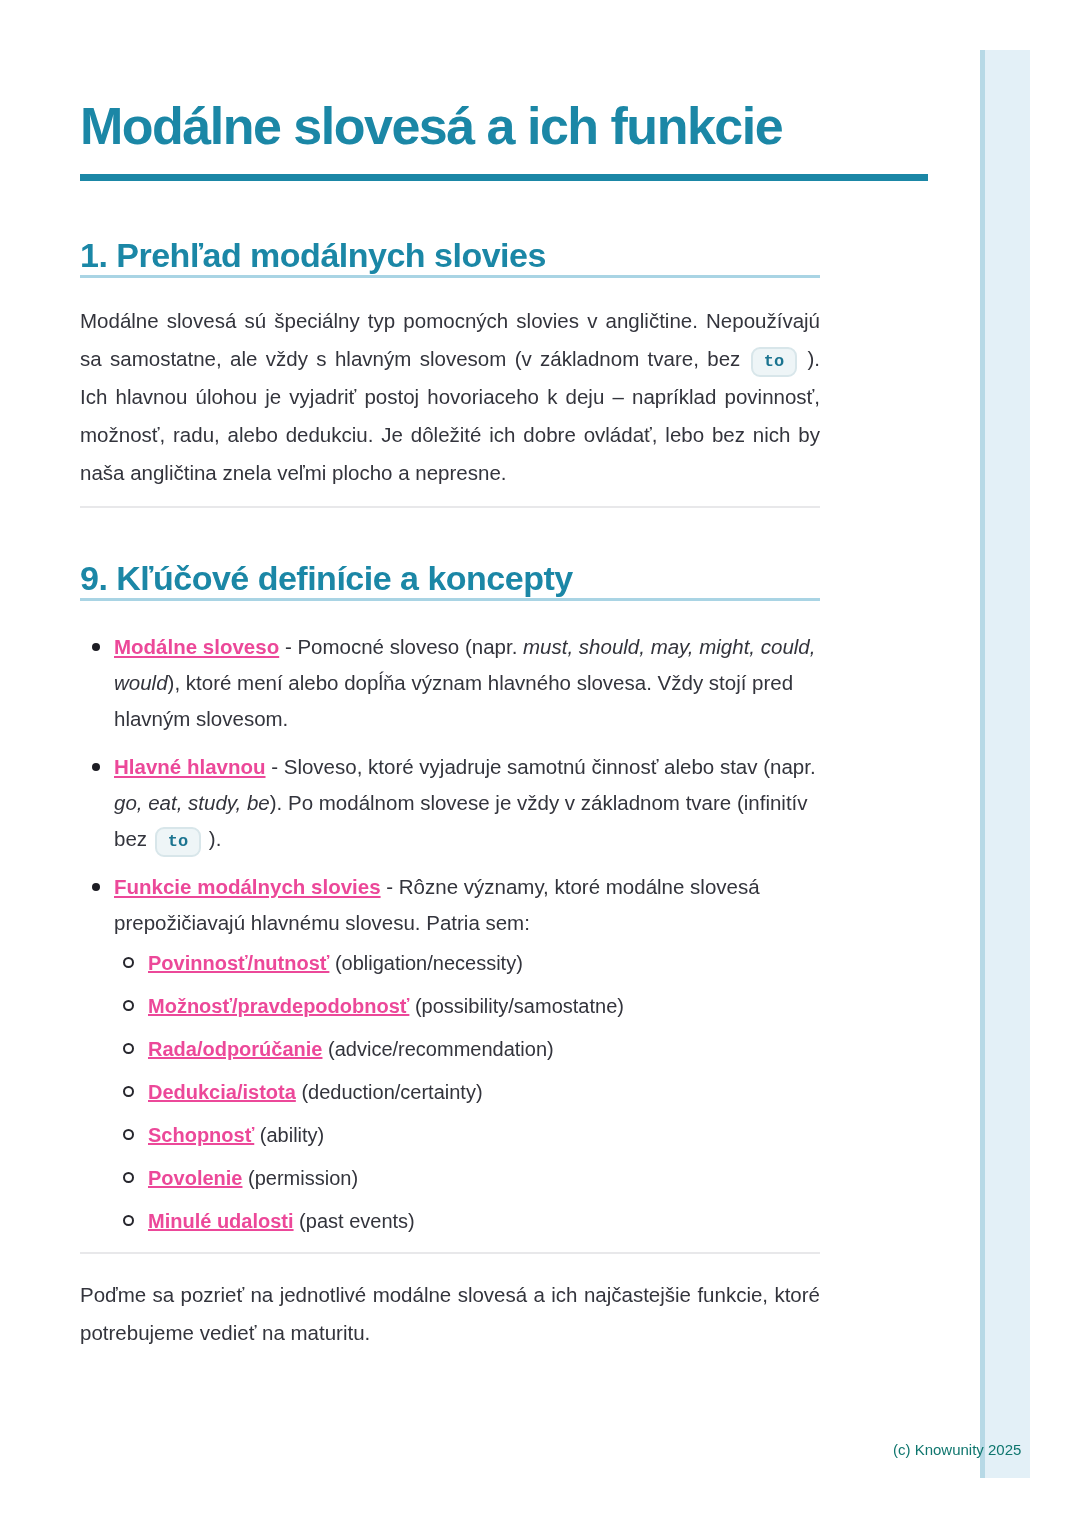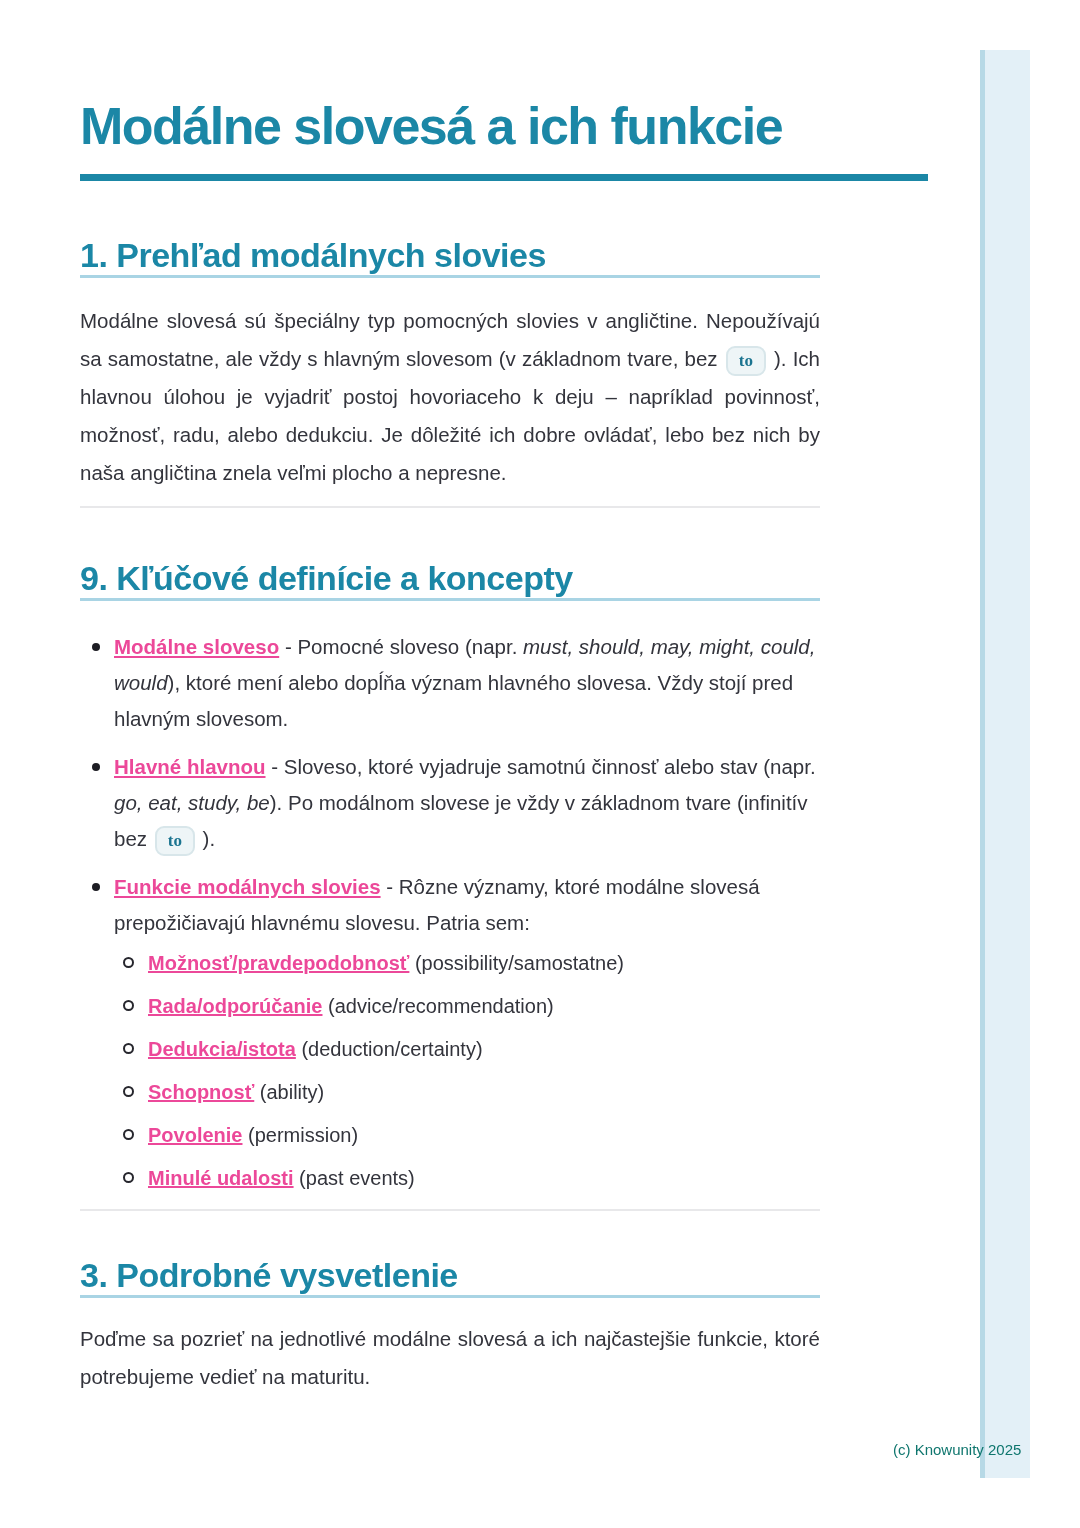--- a/index.html
+++ b/index.html
@@ -94,21 +94,21 @@
     background: #1d1d24;
   }
   .term { font-weight: bold; color: #ec4899; text-decoration: underline; }
   .it { font-style: italic; }
   .chip {
     display: inline-block;
     background: #eef5f7;
     border: 2px solid #d8e6ea;
     border-radius: 9px;
     padding: 1px 11px;
-    font-family: Liberation Serif, serif;
+    font-family: Liberation Mono, monospace;
     font-size: 17px;
     font-weight: bold;
     line-height: 24px;
     color: #1b7490;
     margin: 0 2px;
     vertical-align: baseline;
   }
   ul.sub-list {
     list-style: none;
     margin-top: 10px;
@@ -160,30 +160,30 @@
 
   <h2 class="section-heading" id="heading-2">9. Kľúčové definície a koncepty</h2>
 
   <ul class="main-list">
     <li class="main-item"><span class="term">Modálne sloveso</span><span> - </span><span>Pomocné sloveso (napr. </span><span class="it">must, should, may, might, could, would</span><span>), ktoré mení alebo dopĺňa význam hlavného slovesa. Vždy stojí pred hlavným slovesom.</span></li>
 
     <li class="main-item"><span class="term">Hlavné hlavnou</span><span> - </span><span>Sloveso, ktoré vyjadruje samotnú činnosť alebo stav (napr. </span><span class="it">go, eat, study, be</span><span>). Po modálnom slovese je vždy v základnom tvare (infinitív bez </span><span class="chip">to</span><span> ).</span></li>
 
     <li class="main-item"><span class="term">Funkcie modálnych slovies</span><span> - </span><span>Rôzne významy, ktoré modálne slovesá prepožičiavajú hlavnému slovesu. Patria sem:</span>
       <ul class="sub-list">
+        <li class="sub-item"><span class="term">Povinnosť/nutnosť</span><span> (obligation/necessity)</span></li>
         <li class="sub-item"><span class="term">Možnosť/pravdepodobnosť</span><span> (possibility/samostatne)</span></li>
         <li class="sub-item"><span class="term">Rada/odporúčanie</span><span> (advice/recommendation)</span></li>
         <li class="sub-item"><span class="term">Dedukcia/istota</span><span> (deduction/certainty)</span></li>
         <li class="sub-item"><span class="term">Schopnosť</span><span> (ability)</span></li>
         <li class="sub-item"><span class="term">Povolenie</span><span> (permission)</span></li>
         <li class="sub-item"><span class="term">Minulé udalosti</span><span> (past events)</span></li>
       </ul>
     </li>
   </ul>
 
   <div class="divider" id="divider-2"></div>
 
-  <h2 class="section-heading" id="heading-3">3. Podrobné vysvetlenie</h2>
   <p class="body-text" id="outro-text">Poďme sa pozrieť na jednotlivé modálne slovesá a ich najčastejšie funkcie, ktoré potrebujeme vedieť na maturitu.</p>
 
 </div>
 
 <div class="footer-credit">(c) Knowunity 2025</div>
 
 </body></html>

